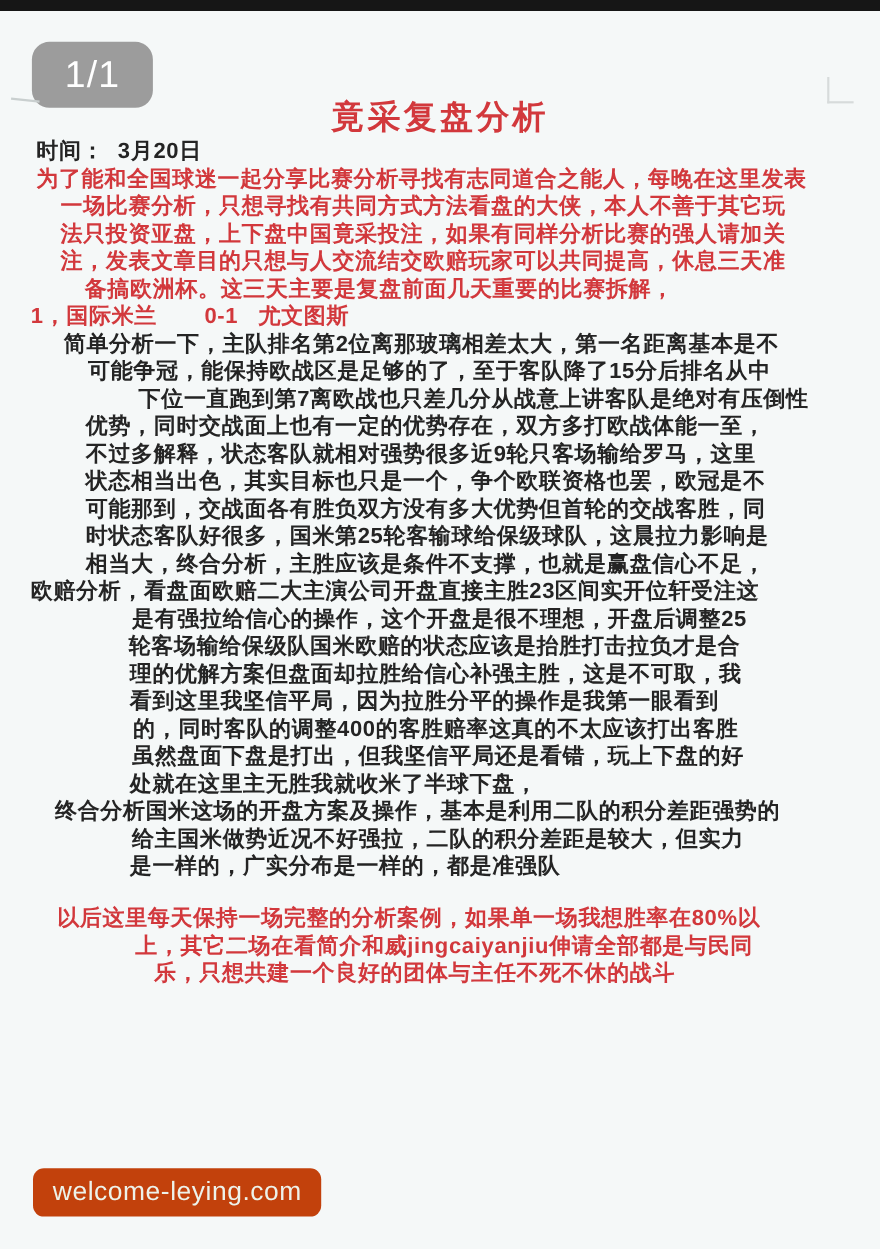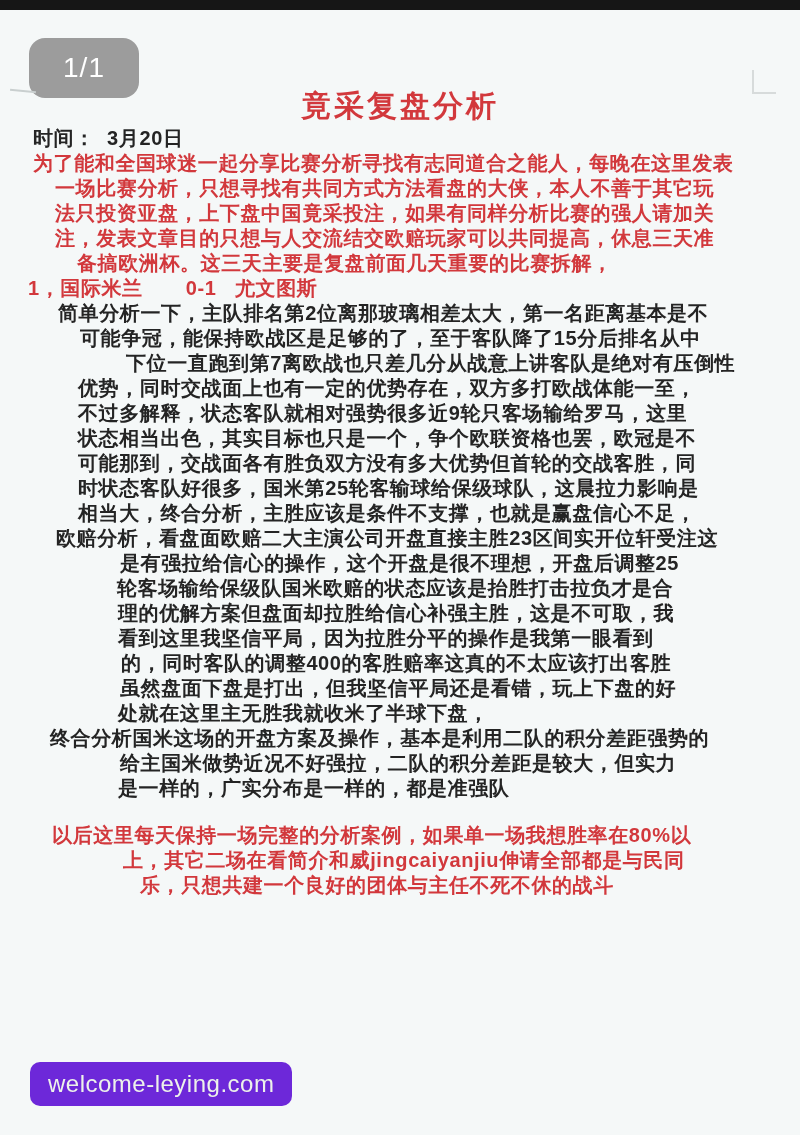--- a/index.html
+++ b/index.html
@@ -9,21 +9,21 @@
     background:#f5f8f8;
     font-family:"Liberation Sans","DejaVu Sans",sans-serif;
   }
   .topbar{
     position:absolute;top:0;left:0;width:800px;height:10px;
     background:#161616;
   }
   .page-badge{
     position:absolute;left:29px;top:38px;width:110px;height:60px;
     background:#9c9c9c;border-radius:16px;
-    color:#ffffff;font-size:28px;font-weight:400;
+    color:#ffffff;font-size:34px;font-weight:400;
     display:flex;align-items:center;justify-content:center;
     letter-spacing:1px;
   }
   .badge-tail{
     position:absolute;left:10px;top:90px;width:26px;height:2px;
     background:#c9cfcf;transform:rotate(6deg);
   }
   .corner-mark{
     position:absolute;left:752px;top:70px;width:22px;height:22px;
     border-left:2px solid #d7dbdb;border-bottom:2px solid #d7dbdb;
@@ -40,21 +40,21 @@
   .line{
     height:25px;line-height:25px;
     font-size:20px;font-weight:600;letter-spacing:0.6px;
     white-space:pre;
   }
   .block-closing-red{margin-top:22px;}
   .c-red{color:var(--red,#d2383c);}
   .c-black{color:var(--black,#242424);}
   .watermark{
     position:absolute;left:30px;top:1062px;height:44px;
-    background:#6d28d9;border-radius:10px;
+    background:#c2410c;border-radius:10px;
     color:#edf2ea;font-size:24px;font-weight:400;
     display:inline-flex;align-items:center;
     padding:0 18px;letter-spacing:0.5px;
   }
 </style>
 </head>
 <body>
 
 <div class="topbar"></div>
 
@@ -81,21 +81,21 @@
     <div class="block-match-analysis">
       <div class="line c-black" style="padding-left: 58px;">简单分析一下，主队排名第2位离那玻璃相差太大，第一名距离基本是不</div>
       <div class="line c-black" style="padding-left: 80px;">可能争冠，能保持欧战区是足够的了，至于客队降了15分后排名从中</div>
       <div class="line c-black" style="padding-left: 80px; margin-left: 46px;">下位一直跑到第7离欧战也只差几分从战意上讲客队是绝对有压倒性</div>
       <div class="line c-black" style="padding-left: 78px;">优势，同时交战面上也有一定的优势存在，双方多打欧战体能一至，</div>
       <div class="line c-black" style="padding-left: 78px;">不过多解释，状态客队就相对强势很多近9轮只客场输给罗马，这里</div>
       <div class="line c-black" style="padding-left: 78px;">状态相当出色，其实目标也只是一个，争个欧联资格也罢，欧冠是不</div>
       <div class="line c-black" style="padding-left: 78px;">可能那到，交战面各有胜负双方没有多大优势但首轮的交战客胜，同</div>
       <div class="line c-black" style="padding-left: 78px;">时状态客队好很多，国米第25轮客输球给保级球队，这晨拉力影响是</div>
       <div class="line c-black" style="padding-left: 78px;">相当大，终合分析，主胜应该是条件不支撑，也就是赢盘信心不足，</div>
-      <div class="line c-black" style="padding-left: 28px; margin-left: 28px;">欧赔分析，看盘面欧赔二大主演公司开盘直接主胜23区间实开位轩受注这</div>
+      <div class="line c-black" style="padding-left: 28px;">欧赔分析，看盘面欧赔二大主演公司开盘直接主胜23区间实开位轩受注这</div>
       <div class="line c-black" style="padding-left: 120px;">是有强拉给信心的操作，这个开盘是很不理想，开盘后调整25</div>
       <div class="line c-black" style="padding-left: 117px;">轮客场输给保级队国米欧赔的状态应该是抬胜打击拉负才是合</div>
       <div class="line c-black" style="padding-left: 118px;">理的优解方案但盘面却拉胜给信心补强主胜，这是不可取，我</div>
       <div class="line c-black" style="padding-left: 118px;">看到这里我坚信平局，因为拉胜分平的操作是我第一眼看到</div>
       <div class="line c-black" style="padding-left: 121px;">的，同时客队的调整400的客胜赔率这真的不太应该打出客胜</div>
       <div class="line c-black" style="padding-left: 120px;">虽然盘面下盘是打出，但我坚信平局还是看错，玩上下盘的好</div>
       <div class="line c-black" style="padding-left: 118px;">处就在这里主无胜我就收米了半球下盘，</div>
       <div class="line c-black" style="padding-left: 50px;">终合分析国米这场的开盘方案及操作，基本是利用二队的积分差距强势的</div>
       <div class="line c-black" style="padding-left: 120px;">给主国米做势近况不好强拉，二队的积分差距是较大，但实力</div>
       <div class="line c-black" style="padding-left: 118px;">是一样的，广实分布是一样的，都是准强队</div>

